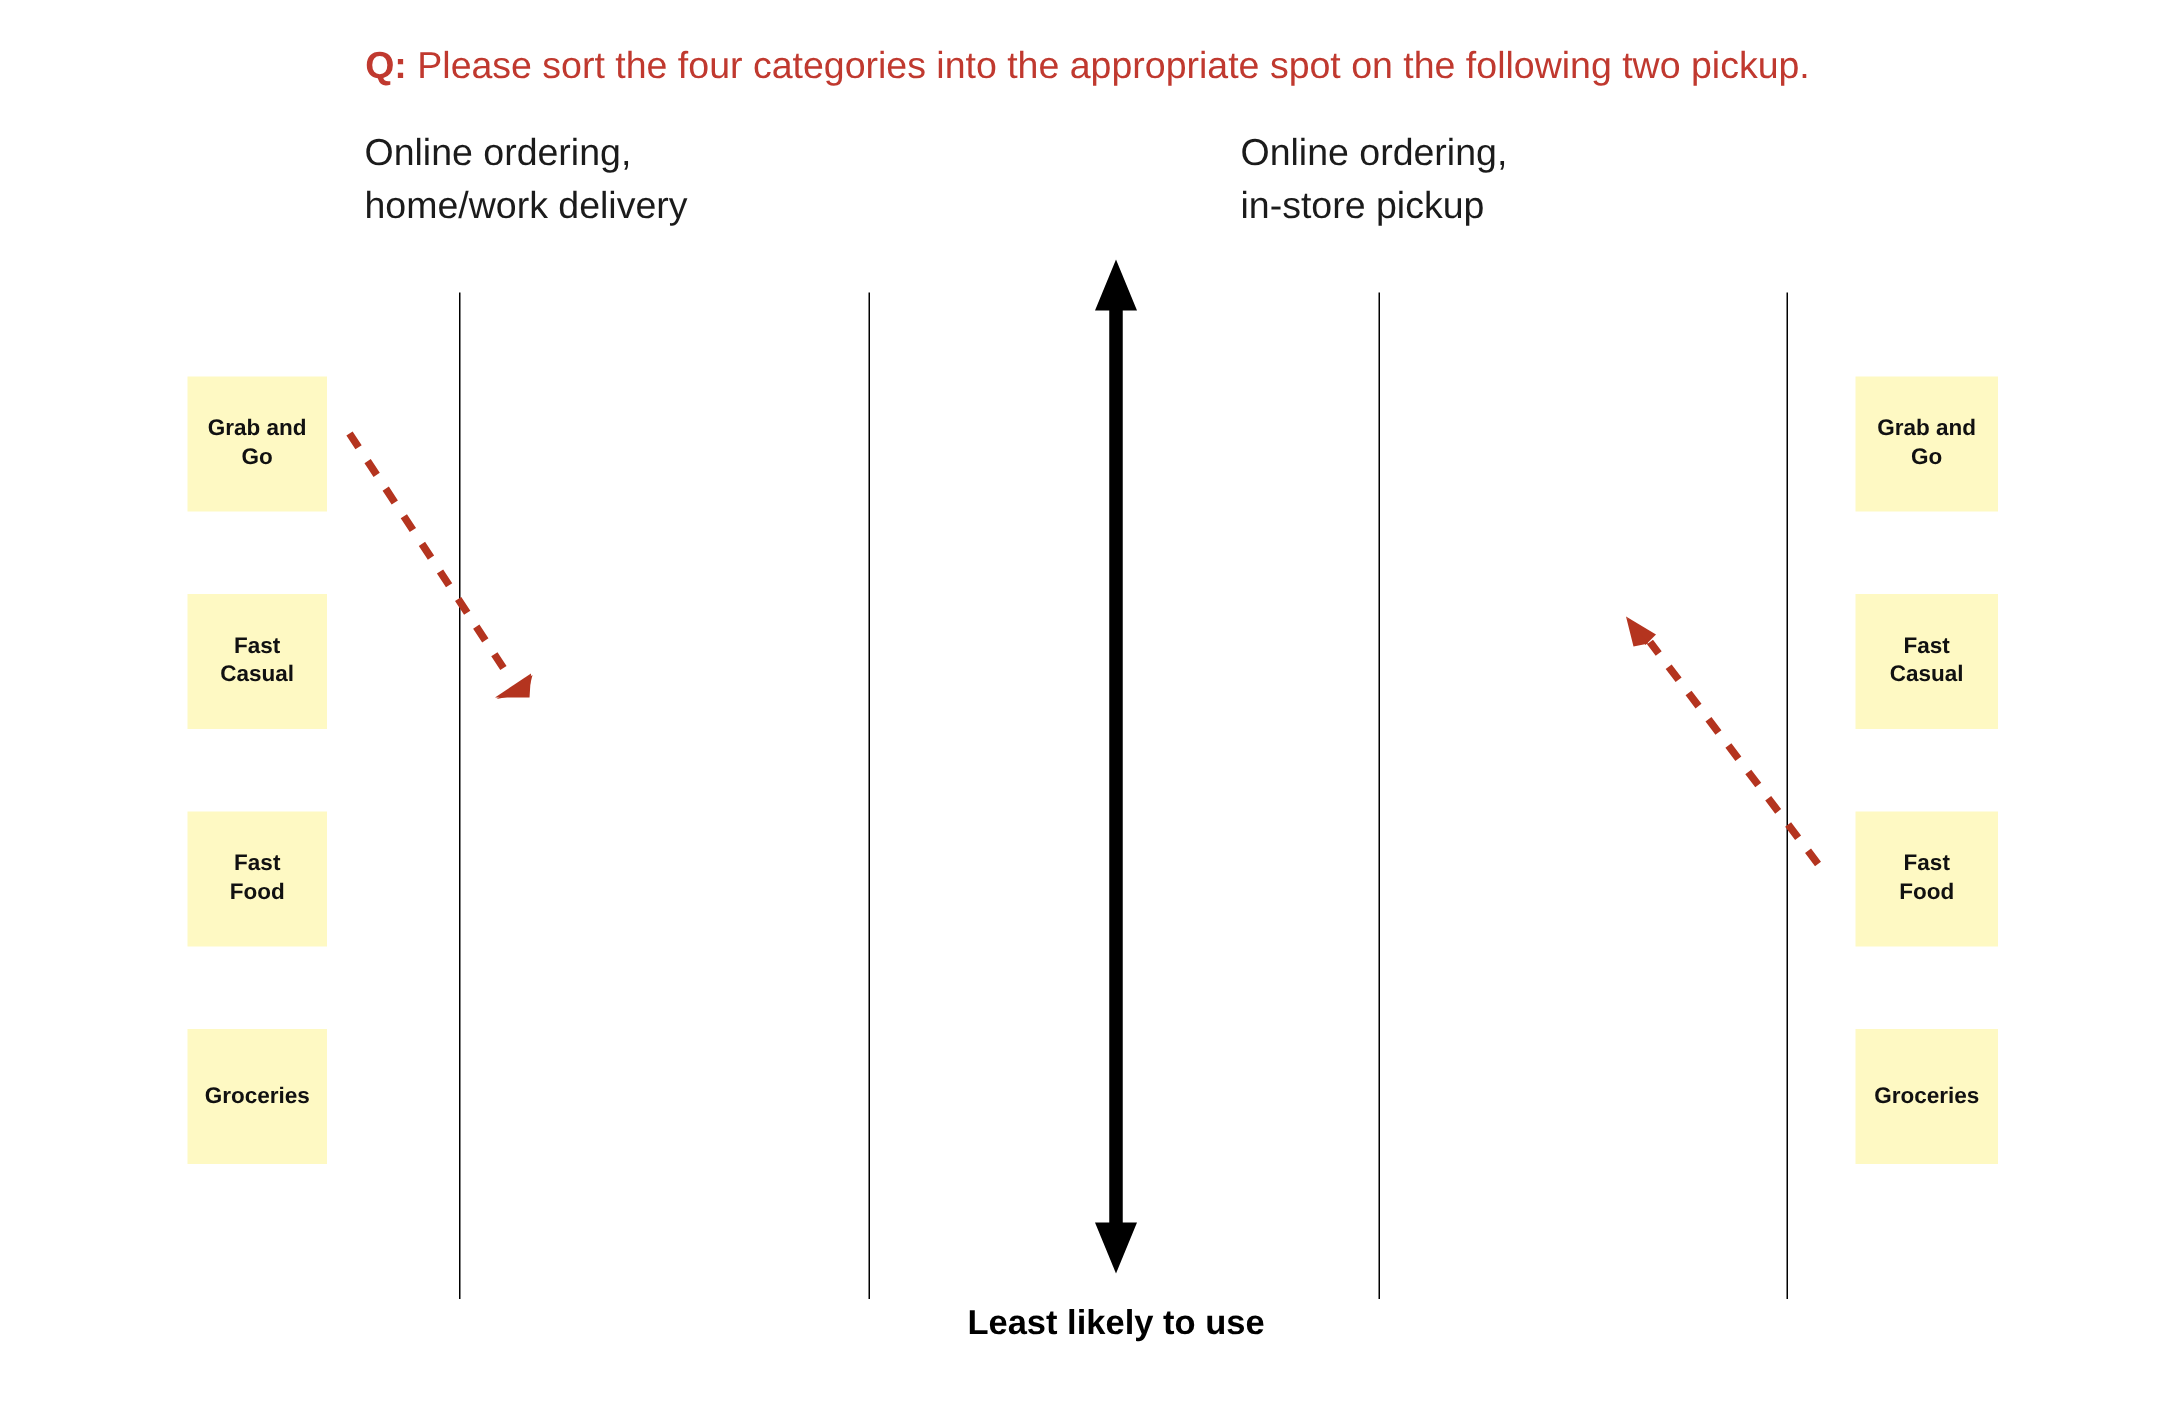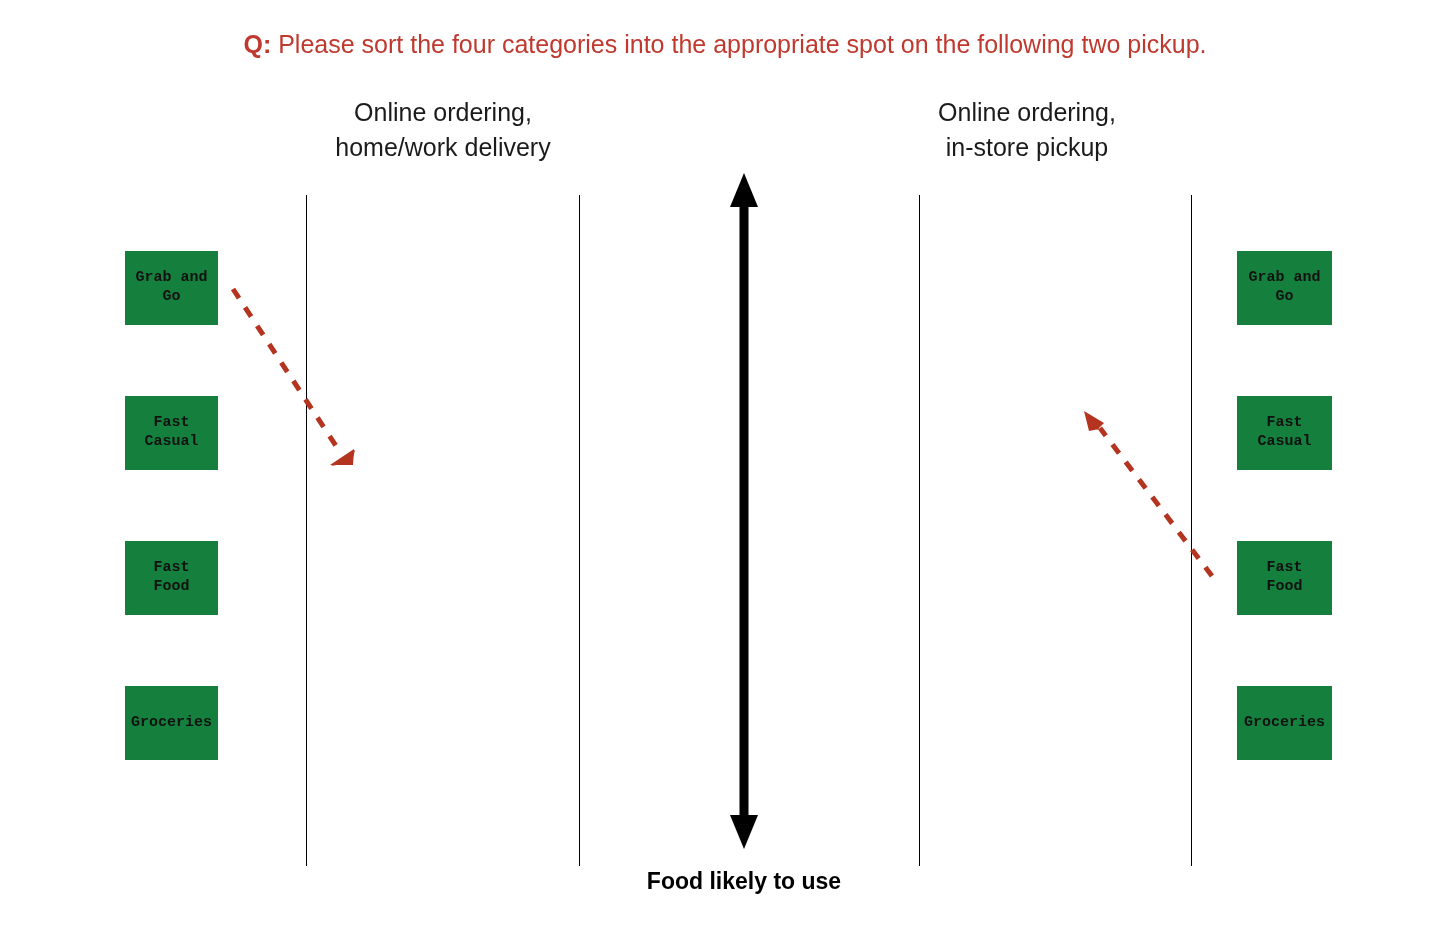--- a/index.html
+++ b/index.html
@@ -37,24 +37,23 @@
   .question .q-text {
     font-weight: normal;
   }
 
   
   .col-heading {
     position: absolute;
     font-size: 25px;
     color: #1b1b1b;
     line-height: 1.38;
-    text-align: center;
+    text-align: left;
     white-space: pre-line;
     font-weight: normal;
-    margin-top: 10px;
   }
   #heading-left  { left: 243px;  top: 85px;  width: 400px; }
   #heading-right { left: 827px;  top: 85px;  width: 400px; }
 
   
   .axis-label {
     position: absolute;
     width: 400px;
     text-align: center;
     font-size: 23px;
@@ -81,52 +80,51 @@
     top: 0;
     width: 1450px;
     height: 950px;
     pointer-events: none;
   }
 
   
   .card {
     position: absolute;
     width: 93px;
-    height: 74px;
-    background: #15803d;
+    height: 90px;
+    background: #fef9c3;
     display: flex;
     align-items: center;
     justify-content: center;
     text-align: center;
     font-size: 15px;
     font-weight: bold;
     color: #111111;
     line-height: 1.25;
     white-space: pre-line;
     box-sizing: border-box;
     padding: 2px;
-    font-family: Liberation Mono, monospace;
   }
   .card.wide { width: 95px; }
 </style>
 </head>
 <body>
 
 <div id="board">
 
   <div class="question">
     <span class="q-prefix">Q:</span><span class="q-text"> Please sort the four categories into the appropriate spot on the following two pickup.</span>
   </div>
 
   <div class="col-heading" id="heading-left">Online ordering,
 home/work delivery</div>
   <div class="col-heading" id="heading-right">Online ordering,
  in-store pickup</div>
 
-  <div class="axis-label" id="axis-bottom">Food likely to use</div>
+  <div class="axis-label" id="axis-bottom">Least likely to use</div>
 
   <div class="divider" style="left:306px;"></div>
   <div class="divider" style="left:579px;"></div>
   <div class="divider" style="left:919px;"></div>
   <div class="divider" style="left:1191px;"></div>
 
   <svg id="arrow-layer" viewBox="0 0 1450 950">
 
     <g>
       <line x1="744" y1="198" x2="744" y2="825" stroke="#000000" stroke-width="9"></line>

